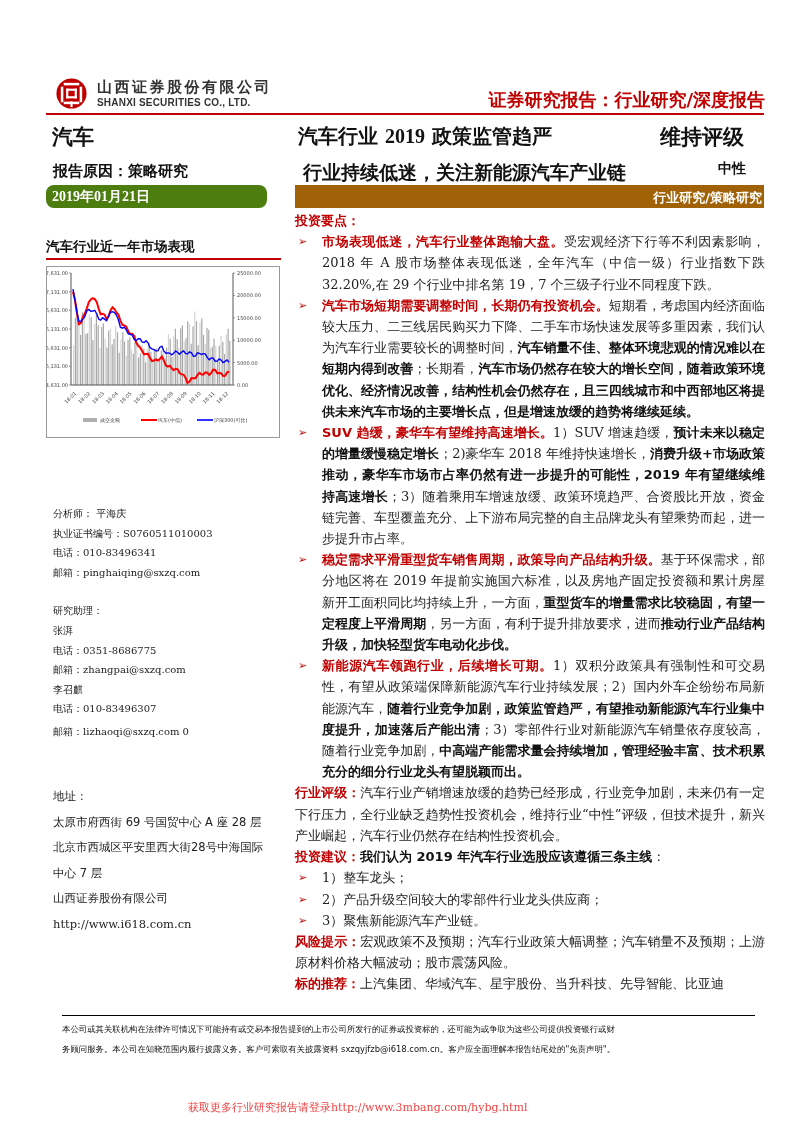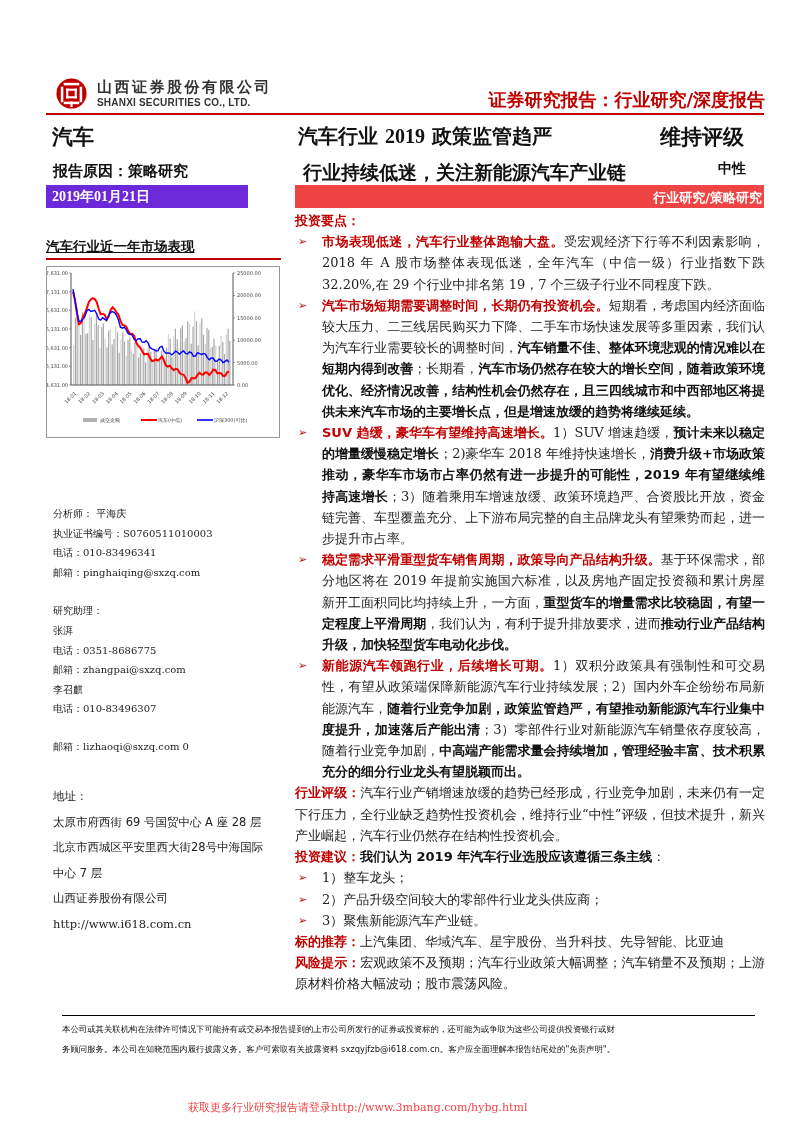--- a/index.html
+++ b/index.html
@@ -18,25 +18,25 @@
 
   #industry { left:52px; top:123px; font-family:"DejaVu Sans",sans-serif; font-weight:bold; font-size:21px; color:#111; }
   #main-title { left:298px; top:123px; font-family:"DejaVu Sans",sans-serif; font-weight:bold; font-size:20px; color:#111; }
   #main-title .num { font-family:"Liberation Serif","DejaVu Serif",serif; }
   #rating-action { left:660px; top:123px; font-family:"DejaVu Sans",sans-serif; font-weight:bold; font-size:21px; color:#111; }
 
   #reason { left:53px; top:162px; font-family:"DejaVu Sans",sans-serif; font-weight:bold; font-size:15px; color:#111; }
   #subtitle { left:303px; top:160px; font-family:"DejaVu Sans",sans-serif; font-weight:bold; font-size:19px; color:#111; }
   #rating { left:718px; top:160px; font-family:"DejaVu Sans",sans-serif; font-weight:bold; font-size:14px; color:#111; }
 
-  #bar-left { left:46px; top:185px; width:202px; height:23px; background:#6d28d9; color:#fff; font-family:"Liberation Serif",serif; font-weight:bold; font-size:14px; padding:3px 0 0 6px; }
-  #bar-right { left:295px; top:185px; width:469px; height:23px; background:#ef4444; color:#fff; font-family:"DejaVu Sans",sans-serif; font-weight:bold; font-size:13px; text-align:right; padding:4px 2px 0 0; }
+  #bar-left { left:46px; top:185px; width:221px; height:23px; background:#4d7c0f; color:#fff; font-family:"Liberation Serif",serif; font-weight:bold; font-size:14px; padding:3px 0 0 6px;border-radius:8px; }
+  #bar-right { left:295px; top:185px; width:469px; height:23px; background:#a16207; color:#fff; font-family:"DejaVu Sans",sans-serif; font-weight:bold; font-size:13px; text-align:right; padding:4px 2px 0 0; }
 
   
-  #chart-title { left:46px; top:238px; font-family:"DejaVu Sans",sans-serif; font-weight:bold; font-size:13.5px; color:#111;text-decoration:underline; }
+  #chart-title { left:46px; top:238px; font-family:"DejaVu Sans",sans-serif; font-weight:bold; font-size:13.5px; color:#111; }
   #chart-hline { left:46px; top:258px; width:235px; height:1.5px; background:#c00000; }
   #chart-box { left:46px; top:266px; width:234px; height:172px; border:1px solid #999; background:#fff; }
   #chart-box svg { position:absolute; left:0; top:0; }
 
   #contacts { left:53px; top:504px; font-size:10px; line-height:19.6px; color:#222; }
   #contacts .lbl { font-family:"DejaVu Sans",sans-serif; }
   #contacts .gap { height:19px; }
   #address { left:53px; top:772px; font-size:11.5px; line-height:25.5px; color:#222;margin-top:12px; }
   #address .sans { font-family:"DejaVu Sans",sans-serif; }
 
@@ -240,21 +240,21 @@
   <div><span class="lbl">执业证书编号：</span><span>S0760511010003</span></div>
   <div><span class="lbl">电话：</span><span>010-83496341</span></div>
   <div><span class="lbl">邮箱：</span><span>pinghaiqing@sxzq.com</span></div>
   <div class="gap"></div>
   <div class="lbl">研究助理：</div>
   <div class="lbl">张湃</div>
   <div><span class="lbl">电话：</span><span>0351-8686775</span></div>
   <div><span class="lbl">邮箱：</span><span>zhangpai@sxzq.com</span></div>
   <div class="lbl">李召麒</div>
   <div><span class="lbl">电话：</span><span>010-83496307</span></div>
-  <div style="margin-top:18px"><span class="lbl">邮箱：</span><span>lizhaoqi@sxzq.com 0</span></div>
+  <div style="margin-top:3px"><span class="lbl">邮箱：</span><span>lizhaoqi@sxzq.com 0</span></div>
 </div>
 
 <div id="address" class="abs">
   <div class="sans">地址：</div>
   <div class="sans">太原市府西街 69 号国贸中心 A 座 28 层</div>
   <div class="sans">北京市西城区平安里西大街28号中海国际</div>
   <div class="sans">中心 7 层</div>
   <div class="sans">山西证券股份有限公司</div>
   <div>http://www.i618.com.cn</div>
 </div>
@@ -265,40 +265,40 @@
   <div class="p bul">
     <span class="hd">市场表现低迷，汽车行业整体跑输大盘。</span><span>受宏观经济下行等不利因素影响，2018 年 A 股市场整体表现低迷，全年汽车（中信一级）行业指数下跌 32.20%,在 29 个行业中排名第 19，7 个三级子行业不同程度下跌。</span>
   </div>
   <div class="p bul">
     <span class="hd">汽车市场短期需要调整时间，长期仍有投资机会。</span><span>短期看，考虑国内经济面临较大压力、二三线居民购买力下降、二手车市场快速发展等多重因素，我们认为汽车行业需要较长的调整时间，</span><span class="kb">汽车销量不佳、整体环境悲观的情况难以在短期内得到改善</span><span>；长期看，</span><span class="kb">汽车市场仍然存在较大的增长空间，随着政策环境优化、经济情况改善，结构性机会仍然存在，且三四线城市和中西部地区将提供未来汽车市场的主要增长点，但是增速放缓的趋势将继续延续。</span>
   </div>
   <div class="p bul">
     <span class="hd">SUV 趋缓，豪华车有望维持高速增长。</span><span>1）SUV 增速趋缓，</span><span class="kb">预计未来以稳定的增量缓慢稳定增长</span><span>；2)豪华车 2018 年维持快速增长，</span><span class="kb">消费升级+市场政策推动，豪华车市场市占率仍然有进一步提升的可能性，2019 年有望继续维持高速增长</span><span>；3）随着乘用车增速放缓、政策环境趋严、合资股比开放，资金链完善、车型覆盖充分、上下游布局完整的自主品牌龙头有望乘势而起，进一步提升市占率。</span>
   </div>
   <div class="p bul">
-    <span class="hd">稳定需求平滑重型货车销售周期，政策导向产品结构升级。</span><span>基于环保需求，部分地区将在 2019 年提前实施国六标准，以及房地产固定投资额和累计房屋新开工面积同比均持续上升，一方面，</span><span class="kb">重型货车的增量需求比较稳固，有望一定程度上平滑周期</span><span>，我们认为，有利于提升排放要求，进而</span><span class="kb">推动行业产品结构升级，加快轻型货车电动化步伐。</span>
+    <span class="hd">稳定需求平滑重型货车销售周期，政策导向产品结构升级。</span><span>基于环保需求，部分地区将在 2019 年提前实施国六标准，以及房地产固定投资额和累计房屋新开工面积同比均持续上升，一方面，</span><span class="kb">重型货车的增量需求比较稳固，有望一定程度上平滑周期</span><span>，另一方面，有利于提升排放要求，进而</span><span class="kb">推动行业产品结构升级，加快轻型货车电动化步伐。</span>
   </div>
   <div class="p bul">
     <span class="hd">新能源汽车领跑行业，后续增长可期。</span><span>1）双积分政策具有强制性和可交易性，有望从政策端保障新能源汽车行业持续发展；2）国内外车企纷纷布局新能源汽车，</span><span class="kb">随着行业竞争加剧，政策监管趋严，有望推动新能源汽车行业集中度提升，加速落后产能出清</span><span>；3）零部件行业对新能源汽车销量依存度较高，随着行业竞争加剧，</span><span class="kb">中高端产能需求量会持续增加，管理经验丰富、技术积累充分的细分行业龙头有望脱颖而出。</span>
   </div>
 
   <div class="p">
     <span class="rh">行业评级：</span><span>汽车行业产销增速放缓的趋势已经形成，行业竞争加剧，未来仍有一定下行压力，全行业缺乏趋势性投资机会，维持行业“中性”评级，但技术提升，新兴产业崛起，汽车行业仍然存在结构性投资机会。</span>
   </div>
   <div class="p">
     <span class="rh">投资建议：</span><span class="kb">我们认为 2019 年汽车行业选股应该遵循三条主线</span><span>：</span>
   </div>
   <div class="pick">1）整车龙头；</div>
   <div class="pick">2）产品升级空间较大的零部件行业龙头供应商；</div>
   <div class="pick">3）聚焦新能源汽车产业链。</div>
   <div class="p">
+    <span class="rh">风险提示：</span><span>宏观政策不及预期；汽车行业政策大幅调整；汽车销量不及预期；上游原材料价格大幅波动；股市震荡风险。</span>
+  </div>
+  <div class="p">
     <span class="rh">标的推荐：</span><span>上汽集团、华域汽车、星宇股份、当升科技、先导智能、比亚迪</span>
-  </div>
-  <div class="p">
-    <span class="rh">风险提示：</span><span>宏观政策不及预期；汽车行业政策大幅调整；汽车销量不及预期；上游原材料价格大幅波动；股市震荡风险。</span>
   </div>
 </div>
 
 <div id="foot-line" class="abs"></div>
 <div id="disclaimer" class="abs">
   <div>本公司或其关联机构在法律许可情况下可能持有或交易本报告提到的上市公司所发行的证券或投资标的，还可能为或争取为这些公司提供投资银行或财</div>
   <div>务顾问服务。本公司在知晓范围内履行披露义务。客户可索取有关披露资料 sxzqyjfzb@i618.com.cn。客户应全面理解本报告结尾处的"免责声明"。</div>
 </div>
 <div id="more-link" class="abs">获取更多行业研究报告请登录http://www.3mbang.com/hybg.html</div>
 

